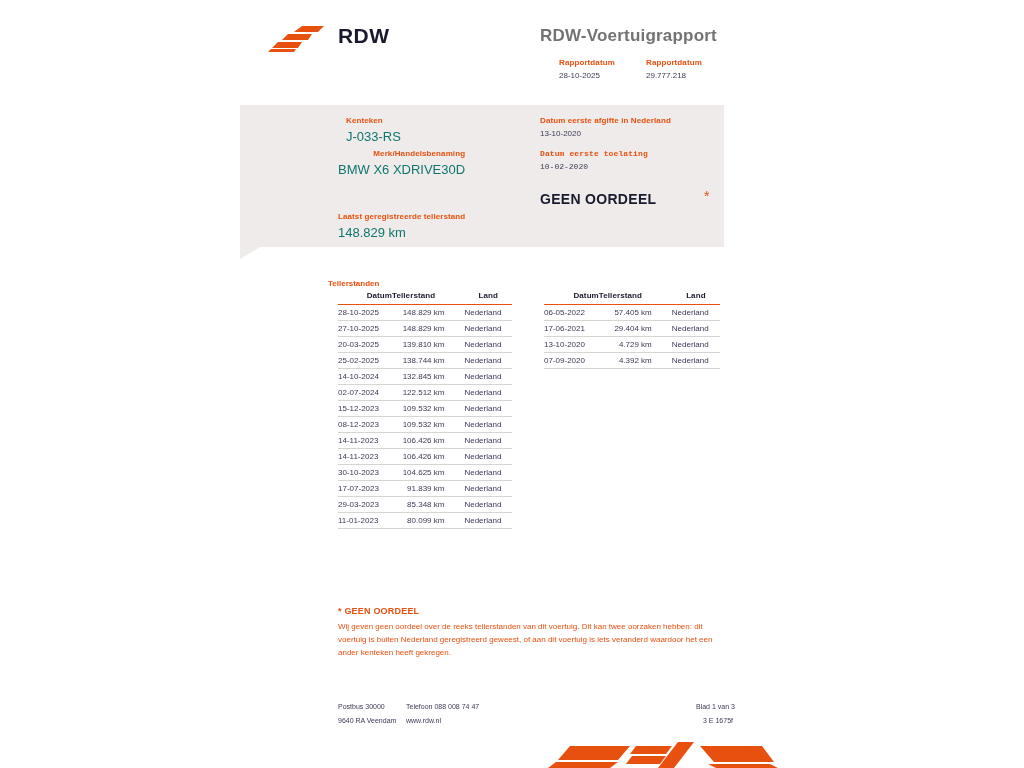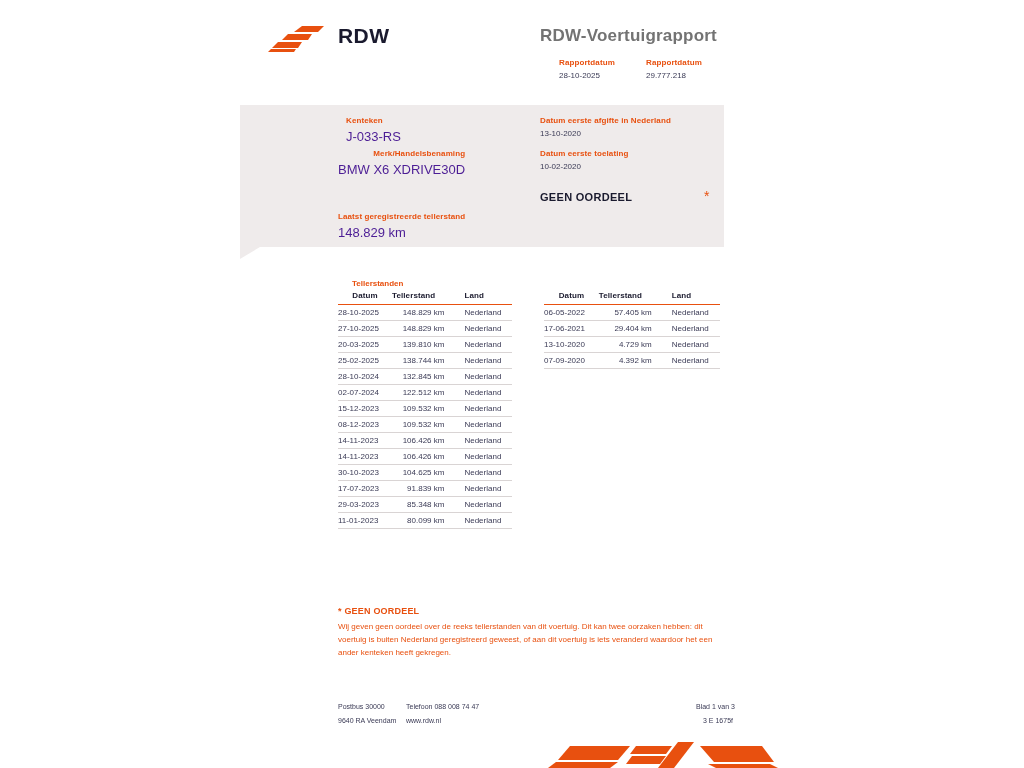--- a/index.html
+++ b/index.html
@@ -101,58 +101,58 @@
     position: absolute;
   }
   .fld-label {
     color: #e8500f;
     font-weight: bold;
     font-size: 8px;
     letter-spacing: 0.1px;
     white-space: nowrap;
   }
   .fld-value {
-    color: #4c1d95;
+    color: #0f766e;
     font-size: 13px;
     margin-top: 4px;
     white-space: nowrap;
   }
   .fld-value.small {
     font-size: 8px;
     color: #3a3a55;
     margin-top: 4px;
   }
 
   #f-kenteken { left: 338px; top: 116px; margin-left: 8px; }
   #f-merk     { left: 338px; top: 149px; text-align: right; }
   #f-teller   { left: 338px; top: 212px; }
   #f-afgifte  { left: 540px; top: 116px; }
-  #f-toelating{ left: 540px; top: 149px; }
+  #f-toelating{ left: 540px; top: 149px; font-family: Liberation Mono, monospace; }
 
   .verdict {
     position: absolute;
     left: 540px;
     top: 191px;
-    font-size: 11px;
+    font-size: 14px;
     font-weight: bold;
     color: #1a1a2e;
     letter-spacing: 0.3px;
   }
   .verdict-star {
     position: absolute;
     left: 704px;
     top: 188px;
     font-size: 14px;
     color: #e8500f;
   }
 
   
   .tbl-section-title {
     position: absolute;
-    left: 352px;
+    left: 328px;
     top: 279px;
     color: #e8500f;
     font-weight: bold;
     font-size: 8px;
     text-align: center;
   }
 
   table.odo {
     position: absolute;
     border-collapse: collapse;
@@ -161,25 +161,25 @@
   }
   table.odo.left  { left: 338px; top: 291px; width: 174px; }
   table.odo.right { left: 544px; top: 291px; width: 176px; }
 
   table.odo th {
     font-size: 8px;
     font-weight: bold;
     color: #1a1a2e;
     padding: 0 0 4px 0;
     border-bottom: 1px solid #e8500f;
-    text-align: center;
+    text-align: right;
     letter-spacing: 0.1px;
   }
   table.odo th.c2 { text-align: left; padding-right: 20px; }
-  table.odo th.c3 { text-align: left; }
+  table.odo th.c3 { text-align: center; }
 
   table.odo td {
     padding: 3px 0 3px 0;
     border-bottom: 1px solid #d9d4d4;
     font-size: 8px;
     color: #3a3a55;
     white-space: nowrap;
   }
   table.odo td.c1 { width: 62px; }
   table.odo td.c2 { text-align: right; padding-right: 20px; width: 58px; }
@@ -309,21 +309,21 @@
           <td class="c1">20-03-2025</td>
           <td class="c2">139.810 km</td>
           <td class="c3">Nederland</td>
         </tr>
         <tr>
           <td class="c1">25-02-2025</td>
           <td class="c2">138.744 km</td>
           <td class="c3">Nederland</td>
         </tr>
         <tr>
-          <td class="c1">28-10-2024</td>
+          <td class="c1">14-10-2024</td>
           <td class="c2">132.845 km</td>
           <td class="c3">Nederland</td>
         </tr>
         <tr>
           <td class="c1">02-07-2024</td>
           <td class="c2">122.512 km</td>
           <td class="c3">Nederland</td>
         </tr>
         <tr>
           <td class="c1">15-12-2023</td>

